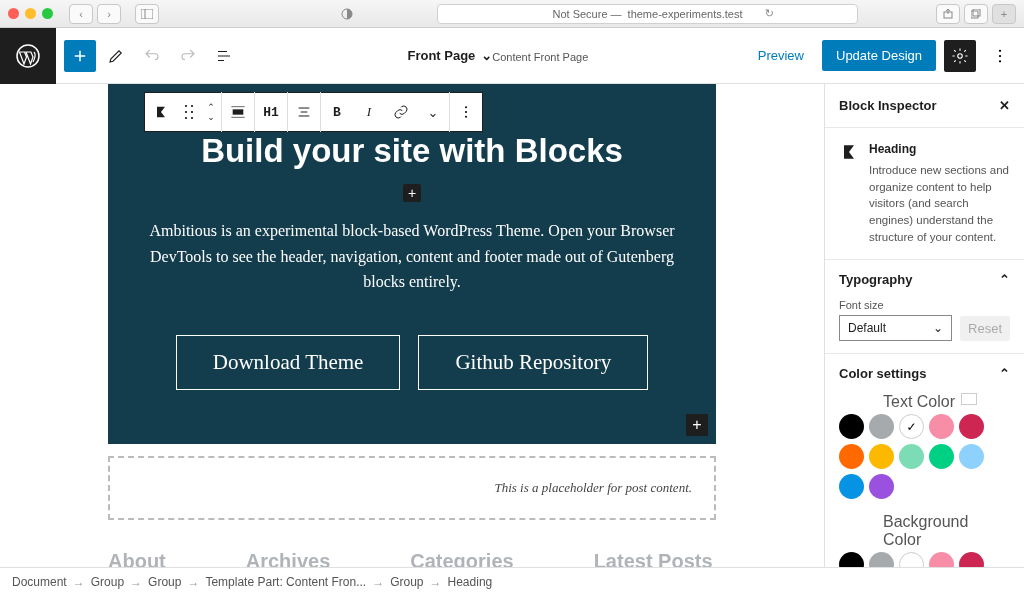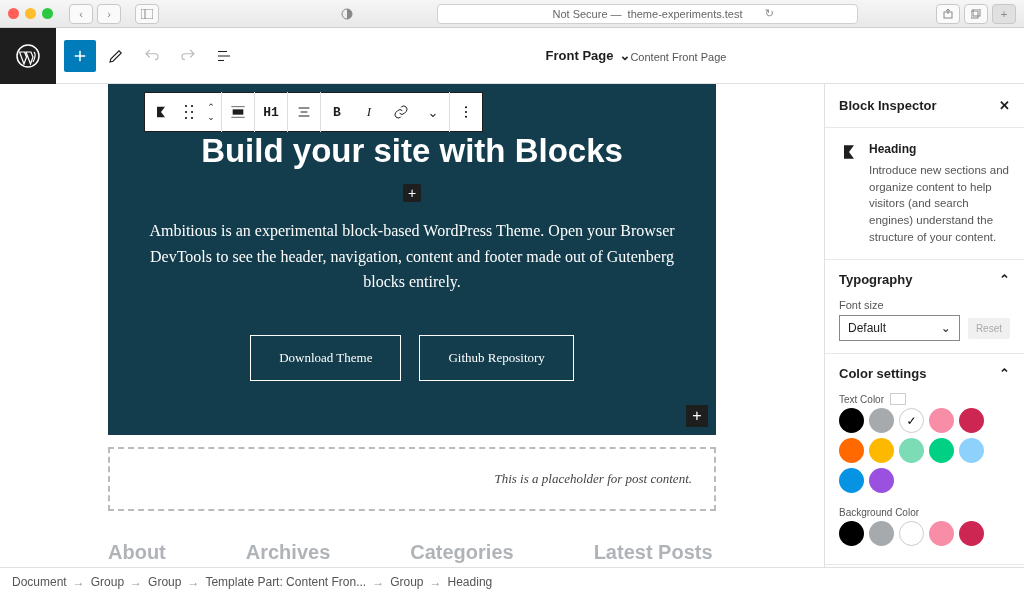--- a/index.html
+++ b/index.html
@@ -31,40 +31,40 @@
 .block-toolbar { position:absolute; top:8px; left:144px; background:#fff; border:1px solid #1e1e1e; display:flex; height:40px; align-items:center; z-index:5; }
 .bt-sep { width:1px; height:40px; background:#ddd; }
 .bt-btn { width:32px; height:40px; display:flex; align-items:center; justify-content:center; font-size:13px; }
 .bt-btn.bold { font-weight:700;font-family:Liberation Mono, monospace; }
 .bt-btn.it { font-style:italic; font-family:serif; }
 .hero { margin:0 108px; background:#133c4c; color:#fff; padding:48px 36px 54px; text-align:center; position:relative; }
 .hero h1 { font-size:33px; font-weight:800; font-family:-apple-system, sans-serif; margin-bottom:14px; }
 .plus-pill { width:18px; height:18px; background:#1e1e1e; color:#fff; display:inline-flex; align-items:center; justify-content:center; font-size:14px; border-radius:2px; margin-bottom:16px; }
 .hero p { font-family:Georgia, serif; font-size:16px; line-height:1.6; max-width:560px; margin:0 auto 40px; }
 .hero-btns { display:flex; gap:18px; justify-content:center; }
-.hero-btn { border:1.5px solid #fff; padding:14px 28px; font-family:Georgia, serif; font-size:13px; }
+.hero-btn { border:1.5px solid #fff; padding:14px 36px; font-family:Georgia, serif; font-size:21px; }
 .add-corner { position:absolute; right:8px; bottom:8px; width:22px; height:22px; background:#1e1e1e; color:#fff; display:flex; align-items:center; justify-content:center; font-size:16px; }
 .placeholder-row { margin:12px 108px 0; border:2px dashed #bbb; padding:22px; text-align:right; font-style:italic; font-family:Georgia, serif; color:#444; }
 .footer-nav { display:flex; margin:30px 108px 0; gap:80px; font-size:20px; font-weight:700; color:#b0b4b8; }
 .breadcrumb { height:28px; border-top:1px solid #e0e0e0; display:flex; align-items:center; padding:0 12px; font-size:12px; color:#555; gap:6px; }
 .bc-sep { color:#999; }
 .sidebar { width:200px; border-left:1px solid #e0e0e0; overflow:auto; font-size:12px; }
 .sb-head { padding:14px 14px; display:flex; justify-content:space-between; align-items:center; border-bottom:1px solid #e8e8e8; font-weight:600; font-size:13px; }
 .sb-block { padding:14px; border-bottom:1px solid #e8e8e8; }
 .sb-block-h { display:flex; gap:10px; }
 .sb-block-h .bi { flex-shrink:0; }
 .sb-block-h .bt { font-weight:600; margin-bottom:6px; }
 .sb-block-h .bd { font-size:11.5px; color:#555; line-height:1.45; }
 .sb-panel { padding:12px 14px; border-bottom:1px solid #e8e8e8; }
 .sb-panel-h { display:flex; justify-content:space-between; align-items:center; font-weight:600; font-size:13px; }
 .fs-label { font-size:11px; color:#555; margin:12px 0 4px; }
 .fs-row { display:flex; gap:8px; align-items:center; }
 .fs-select { flex:1; border:1px solid #888; padding:5px 8px; font-size:12px; display:flex; justify-content:space-between; align-items:center; }
-.reset-btn { background:#f0f0f0; color:#aaa; padding:5px 8px; font-size:10px; border-radius:2px; }
-.swatch-label { font-size:10px; color:#555; margin-bottom:3px; display:flex; align-items:center; gap:6px;}
+.reset-btn { background:#f0f0f0; color:#aaa; padding:5px 8px; font-size:13px; border-radius:2px; }
+.swatch-label { font-size:16px; color:#555; margin-bottom:3px; display:flex; gap:6px;margin-left:44px;}
 .swatch-prev { width:16px; height:12px; border:1px solid #ccc; background:#fff; }
 .swatches { display:flex; flex-wrap:wrap; gap:5px; margin-bottom:6px; }
 .sw { width:25px; height:25px; border-radius:50%; position:relative; }
 .sw.sel::after { content:"✓"; position:absolute; inset:0; display:flex; align-items:center; justify-content:center; font-size:12px; color:#000; }
 .sw.bord { border:1px solid #ccc; }
 .clear-btn { float:right; border:1px solid #007cba; color:#007cba; padding:2px 6px; font-size:11px; border-radius:2px; }
 .clearfix::after { content:""; display:block; clear:both; }
 </style>
 </head>
 <body>
@@ -149,20 +149,37 @@
             <path d="M4 6h12M4 12h16M4 18h8" stroke="#1e1e1e" stroke-width="1.5"></path>
           </svg>
         </div>
     </div>
     <div class="center-title">
       <div class="doc-title">
         <span>Front Page</span>
         <span>⌄</span>
       </div>
       <div class="doc-sub">Content Front Page</div>
+    </div>
+    <div class="right-actions">
+      <div class="link-btn">Preview</div>
+      <div class="btn-primary">Update Design</div>
+      <div class="ib dark">
+          <svg width="18" height="18" viewBox="0 0 24 24">
+            <circle cx="12" cy="12" r="3" fill="none" stroke="#fff" stroke-width="1.5"></circle>
+            <path d="M12 2v3M12 19v3M4.2 4.2l2.1 2.1M17.7 17.7l2.1 2.1M2 12h3M19 12h3M4.2 19.8l2.1-2.1M17.7 6.3l2.1-2.1" stroke="#fff" stroke-width="1.5"></path>
+          </svg>
+        </div>
+      <div class="ib">
+          <svg width="18" height="18" viewBox="0 0 24 24">
+            <circle cx="12" cy="5" r="1.5"></circle>
+            <circle cx="12" cy="12" r="1.5"></circle>
+            <circle cx="12" cy="19" r="1.5"></circle>
+          </svg>
+        </div>
     </div>
   </div>
 
   <div class="body-row">
 
     <div class="canvas">
 
       <div class="block-toolbar">
         <div class="bt-btn">
             <svg width="16" height="16" viewBox="0 0 24 24">

